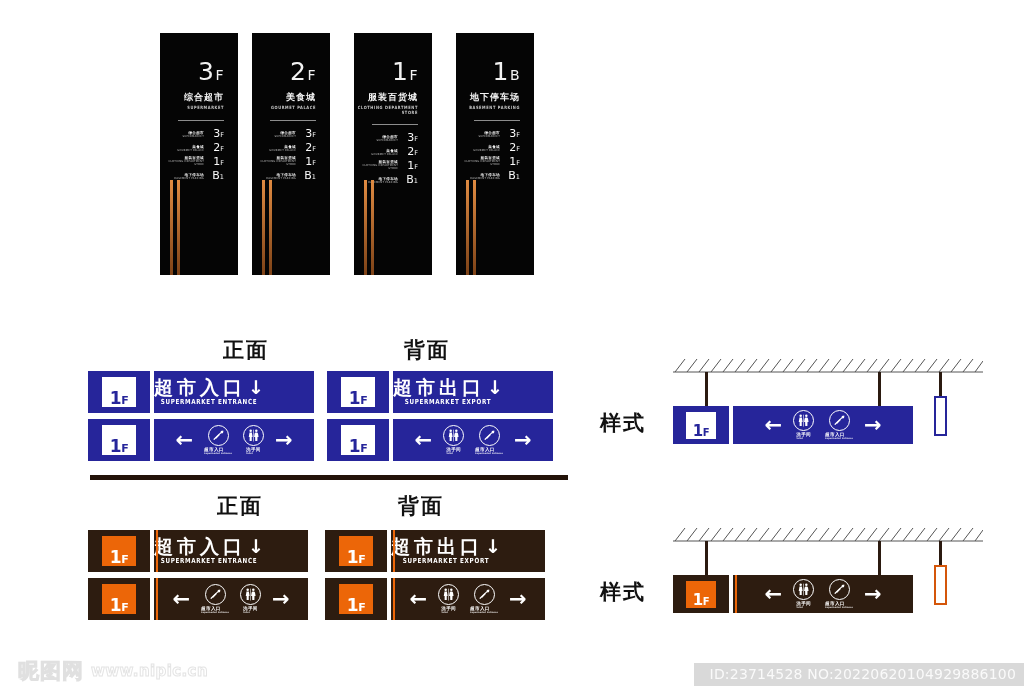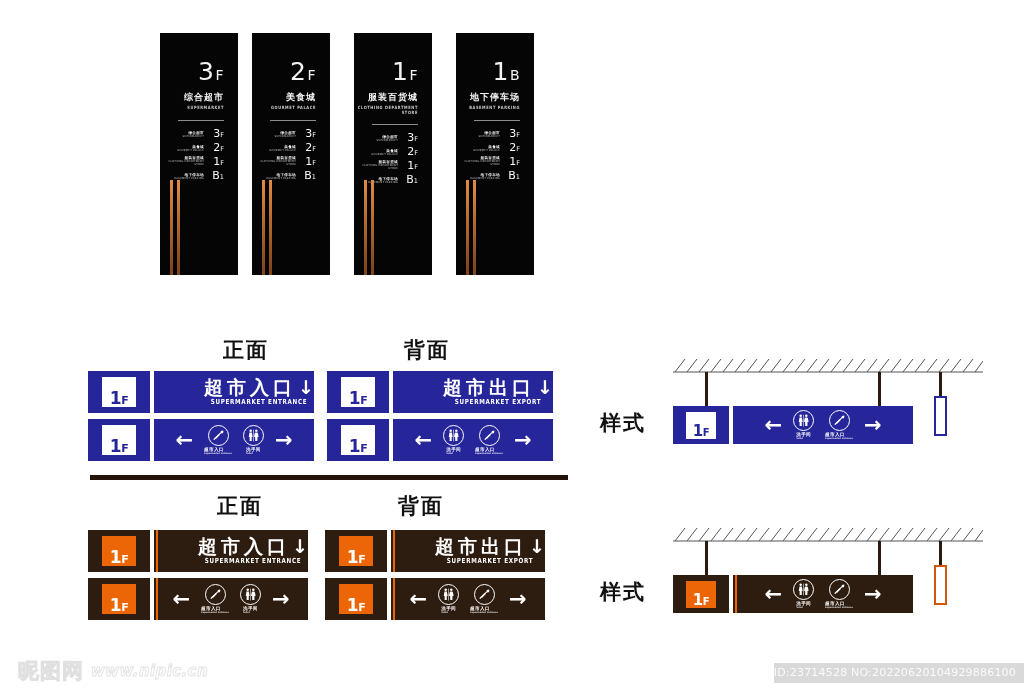--- a/index.html
+++ b/index.html
@@ -54,21 +54,21 @@
   .badge{
     width:62px;display:flex;align-items:center;justify-content:center;flex:none;
   }
   .badge .sq{
     width:34px;height:30px;display:flex;align-items:flex-end;justify-content:center;
     line-height:1;
   }
   .badge .sq span{font-size:17px;font-weight:700;letter-spacing:-.5px;}
   .badge .sq span .s{font-size:11px;}
   .gap{width:4px;flex:none;background:#fff;}
-  .body{flex:1;position:relative;display:flex;align-items:center;justify-content:flex-end;}
+  .body{flex:1;position:relative;display:flex;align-items:center;justify-content:flex-start;}
 
   
   .blue .badge{background:#26259a;}
   .blue .badge .sq{background:#fff;}
   .blue .badge .sq span{color:#26259a;}
   .blue .body{background:#26259a;}
   
   .brown .badge{background:#2d1c10;}
   .brown .badge .sq{background:#ec6608;}
   .brown .badge .sq span{color:#fff;}
@@ -116,26 +116,26 @@
   
   .wm{
     position:absolute;left:18px;top:657px;display:flex;align-items:center;gap:7px;
     color:#e2e2e2;
   }
   .wm .cnmark{
     font-size:21px;font-weight:700;letter-spacing:1px;
     -webkit-text-stroke:1px #e0e0e0;color:transparent;
   }
   .wm .url{
-    font-size:15px;font-style:italic;font-weight:700;letter-spacing:.4px;
+    font-size:15px;font-weight:700;letter-spacing:.4px;
     -webkit-text-stroke:1px #e4e4e4;color:transparent;
   }
   .idbox{
     position:absolute;right:0px;top:663px;background:#d9d9d9;color:#fafafa;
-    font-size:11px;padding:3px 8px 4px 0;letter-spacing:.2px;
+    font-size:14px;padding:3px 8px 4px 16px;letter-spacing:.2px;
   }
 </style>
 </head>
 <body>
 
 <div class="stage">
 
   <div class="totem-row">
 
     <div class="totem">

